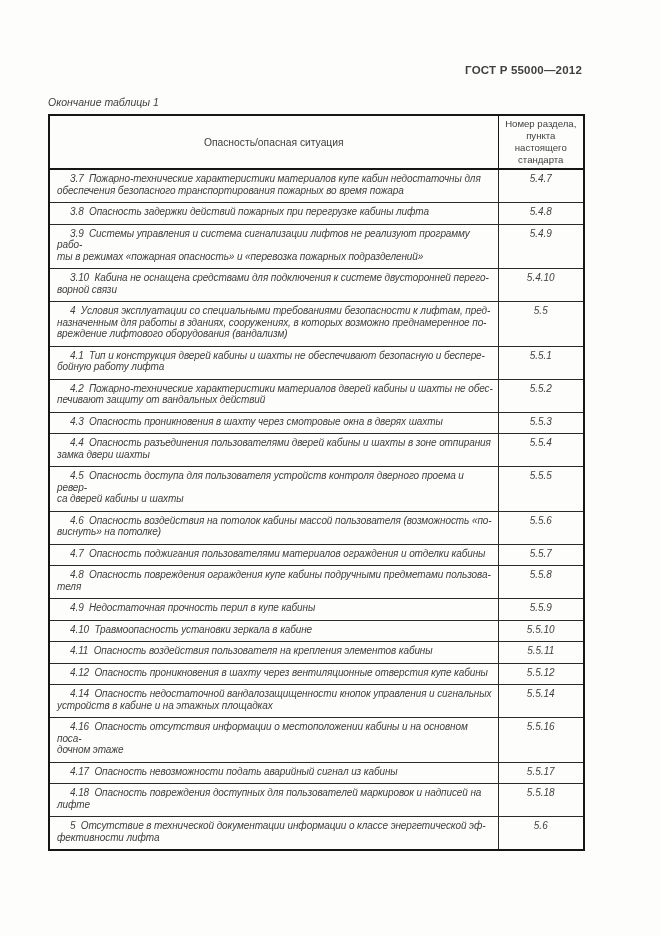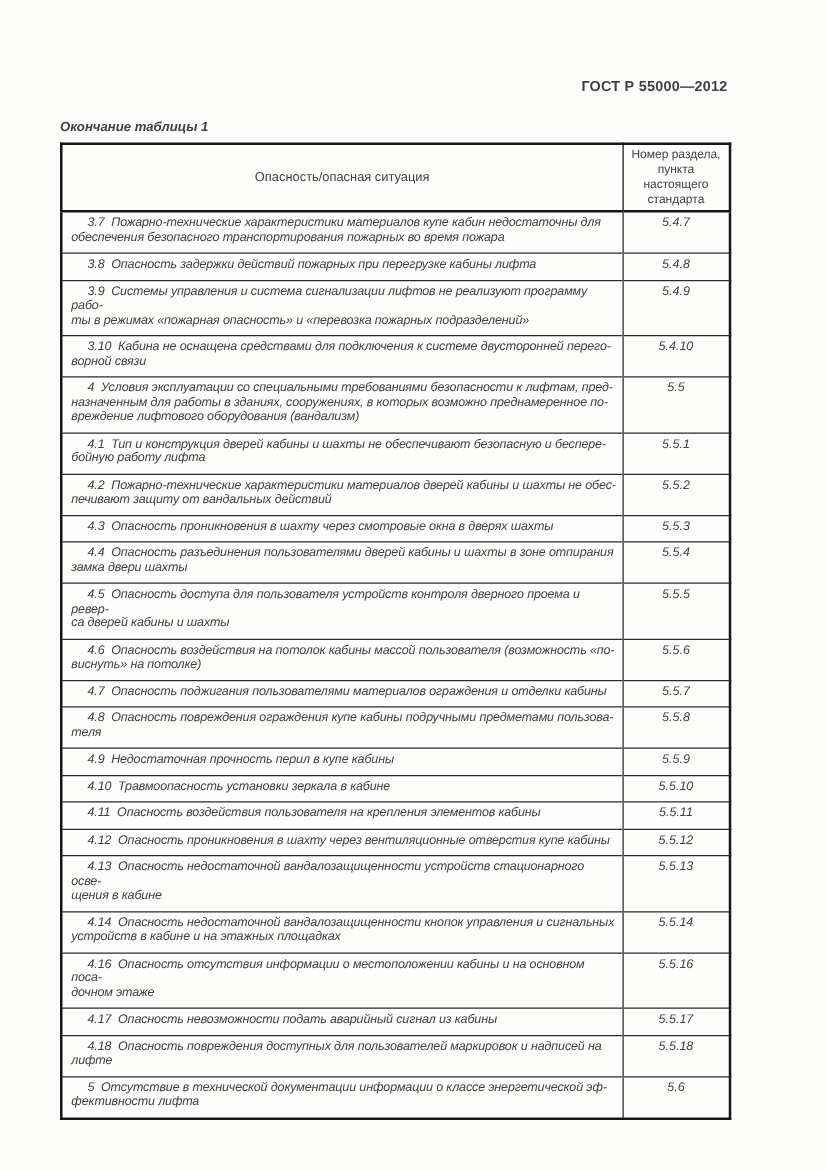--- a/index.html
+++ b/index.html
@@ -23,21 +23,20 @@
     text-align: right;
     font-weight: bold;
     font-size: 11.5px;
     letter-spacing: 0.2px;
     padding-right: 1px;
   }
   .table-caption {
     font-style: italic;
     font-size: 10.5px;
     margin-top: 20px;
-    font-weight: bold;
   }
   table.hazard-table {
     border-collapse: collapse;
     table-layout: fixed;
     width: 535px;
     margin-top: 6px;
     border: 2px solid #161616;
   }
   col.col-hazard { width: 449px; }
   col.col-clause { width: 86px; }
@@ -193,25 +192,20 @@
   <tr>
     <td class="cell-hazard">4.11  Опасность воздействия пользователя на крепления элементов кабины</td>
     <td class="cell-clause">5.5.11</td>
   </tr>
 
   <tr>
     <td class="cell-hazard">4.12  Опасность проникновения в шахту через вентиляционные отверстия купе кабины</td>
     <td class="cell-clause">5.5.12</td>
   </tr>
 
-  <tr>
-    <td class="cell-hazard">4.13  Опасность недостаточной вандалозащищенности устройств стационарного осве-
-щения в кабине</td>
-    <td class="cell-clause">5.5.13</td>
-  </tr>
 
   <tr>
     <td class="cell-hazard">4.14  Опасность недостаточной вандалозащищенности кнопок управления и сигнальных
 устройств в кабине и на этажных площадках</td>
     <td class="cell-clause">5.5.14</td>
   </tr>
 
 
   <tr>
     <td class="cell-hazard">4.16  Опасность отсутствия информации о местоположении кабины и на основном поса-

